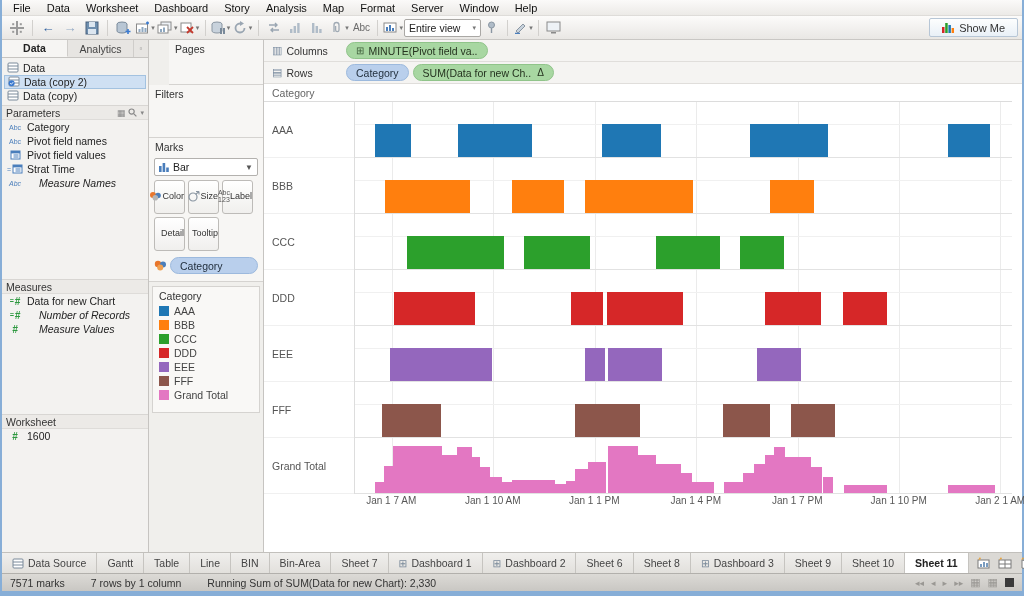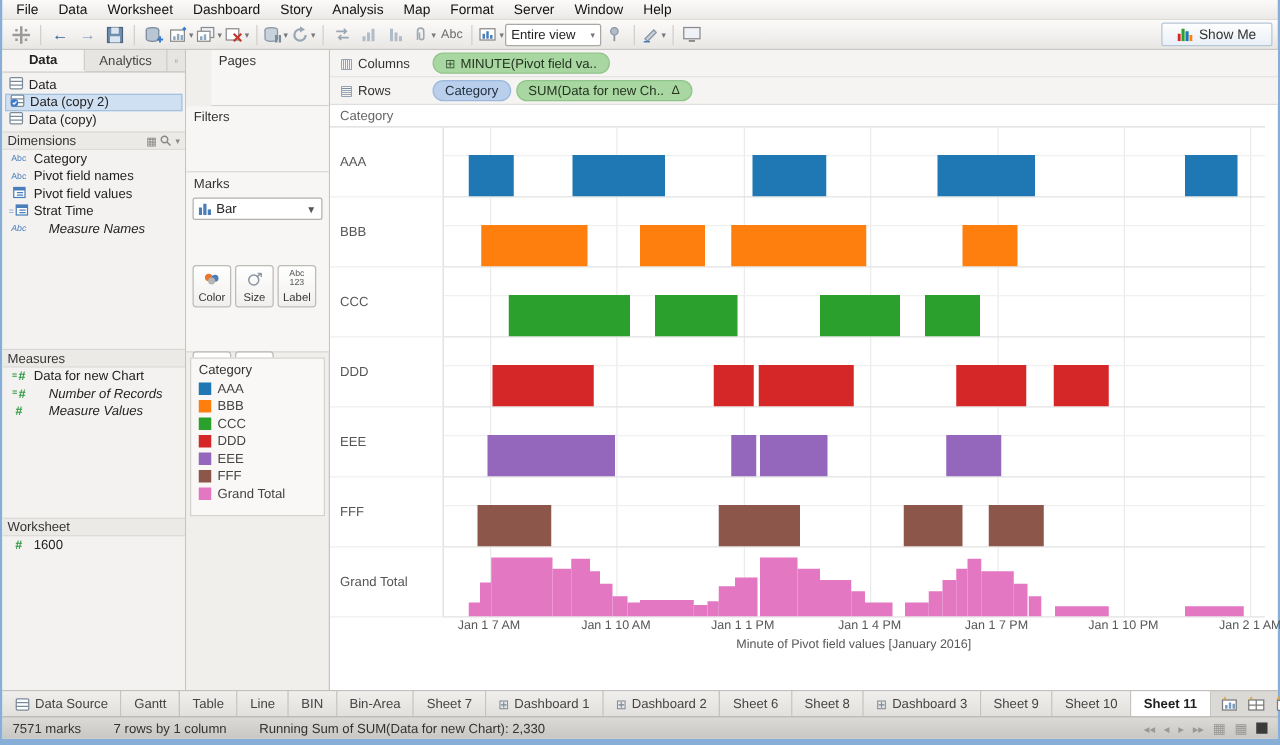--- a/index.html
+++ b/index.html
@@ -68,21 +68,21 @@
   .card { background:#f7f6f4; border-bottom:1px solid #d5d3d0; }
   .card-title { font-size:10.5px; color:#333; padding:3px 0 2px 6px; }
   .card.pages { height:45px;margin-left:20px; }
   .card.filters { height:53px; }
   .card.marks { height:144px; }
   .mark-type { margin:3px 5px 4px 5px; height:18px; background:#fff; border:1px solid #b3b1ae; border-radius:2px;
     display:flex; align-items:center; gap:4px; padding:0 4px; font-size:10.5px; }
   .mark-type .caret { margin-left:auto; font-size:8px; color:#555; }
   .mbtn-grid { display:flex; flex-wrap:wrap; gap:3px; padding:0 5px; }
   .mbtn { width:31px; height:34px; background:linear-gradient(180deg,#fff,#f0efed); border:1px solid #bdbbb8; border-radius:3px;
-    display:flex; flex-direction:column; align-items:center; justify-content:flex-end; padding-bottom:2px; font-size:9px; color:#333;margin-top:32px; }
+    display:flex; flex-direction:row; align-items:center; justify-content:flex-end; padding-bottom:2px; font-size:9px; color:#333; }
   .mbtn .mico { flex:1; display:flex; align-items:center; justify-content:center; width:100%; }
   .marks-pill-row { display:flex; align-items:center; gap:3px; padding:6px 5px 0 5px; }
   .legend-card { background:#f9f8f6; border:1px solid #d5d3d0; margin:4px 3px; }
   .legend-entry { height:14px; display:flex; align-items:center; gap:5px; padding:0 6px; font-size:10.5px; color:#444; }
   .swatch { width:10px; height:10px; flex:0 0 10px; }
 
   
   .view-area { flex:1; display:flex; flex-direction:column; background:#fff; min-width:0; }
   .shelf { height:22px; flex:0 0 22px; display:flex; align-items:center; gap:6px; padding:0 4px;
     background:#f5f4f2; border-bottom:1px solid #e0dedb; }
@@ -335,21 +335,21 @@
             <span><svg width="12" height="11" viewBox="0 0 12 11">
                 <rect x="1" y="1" width="10" height="9" rx="1" fill="#fff" stroke="#7a8a9a"></rect>
                 <line x1="1" y1="4" x2="11" y2="4" stroke="#7a8a9a"></line>
                 <line x1="1" y1="7" x2="11" y2="7" stroke="#7a8a9a"></line>
               </svg></span>
             <span>Data (copy)</span>
           </div>
         </div>
       <div class="dims-box">
         <div class="section-hd">
-          <span>Dimensions</span>
+          <span>Parameters</span>
           <span class="hd-icons">
             <span style="font-size:9px;">▦</span>
             <svg width="9" height="9" viewBox="0 0 9 9">
                 <circle cx="3.6" cy="3.6" r="2.6" fill="none" stroke="#888" stroke-width="1.2"></circle>
                 <line x1="5.6" y1="5.6" x2="8.4" y2="8.4" stroke="#888" stroke-width="1.2"></line>
               </svg>
             <span style="font-size:7px;">▾</span>
           </span>
         </div>
         <div id="dims-list">
@@ -669,21 +669,20 @@
         </div>
         <div class="axis-row" id="axis-row">
             <div class="tick-label" style="left: 5.65553%;">Jan 1 7 AM</div>
             <div class="tick-label" style="left: 21.0797%;">Jan 1 10 AM</div>
             <div class="tick-label" style="left: 36.5039%;">Jan 1 1 PM</div>
             <div class="tick-label" style="left: 51.928%;">Jan 1 4 PM</div>
             <div class="tick-label" style="left: 67.3522%;">Jan 1 7 PM</div>
             <div class="tick-label" style="left: 82.7763%;">Jan 1 10 PM</div>
             <div class="tick-label" style="left: 98.2005%;">Jan 2 1 AM</div>
           </div>
-        <div class="axis-title">Minute of Pivot field values [January 2016]</div>
       </div>
     </div>
   </div>
 
   <div class="tabs-row">
     <span id="sheet-tabs" style="display:flex;align-items:stretch;">
         <div class="sheet-tab">
           <span style="display: inline-flex;">
             <svg width="12" height="11" viewBox="0 0 12 11">
               <rect x="1" y="1" width="10" height="9" rx="1" fill="#fff" stroke="#7a8a9a"></rect>

